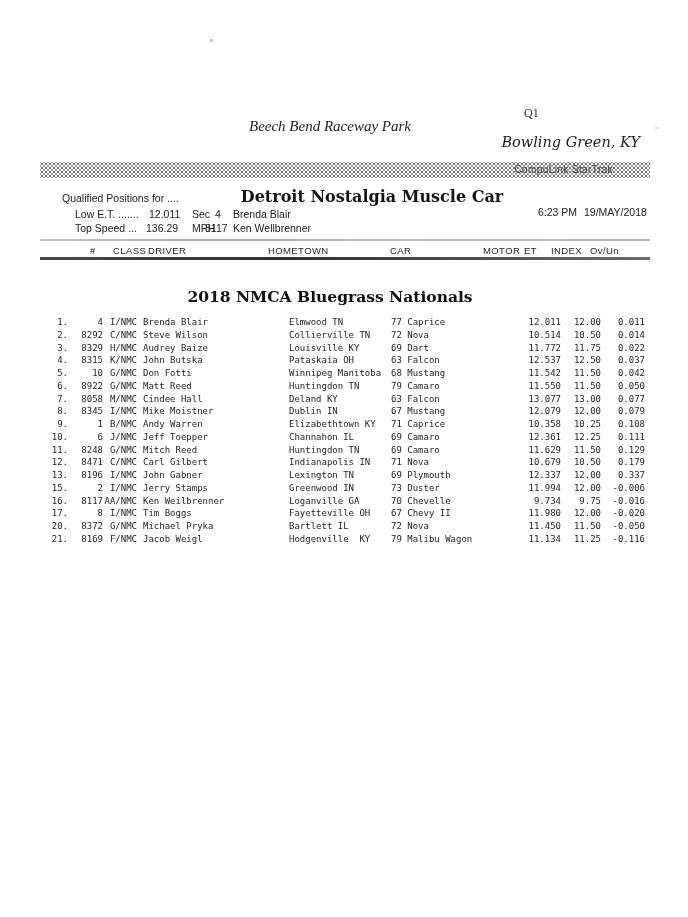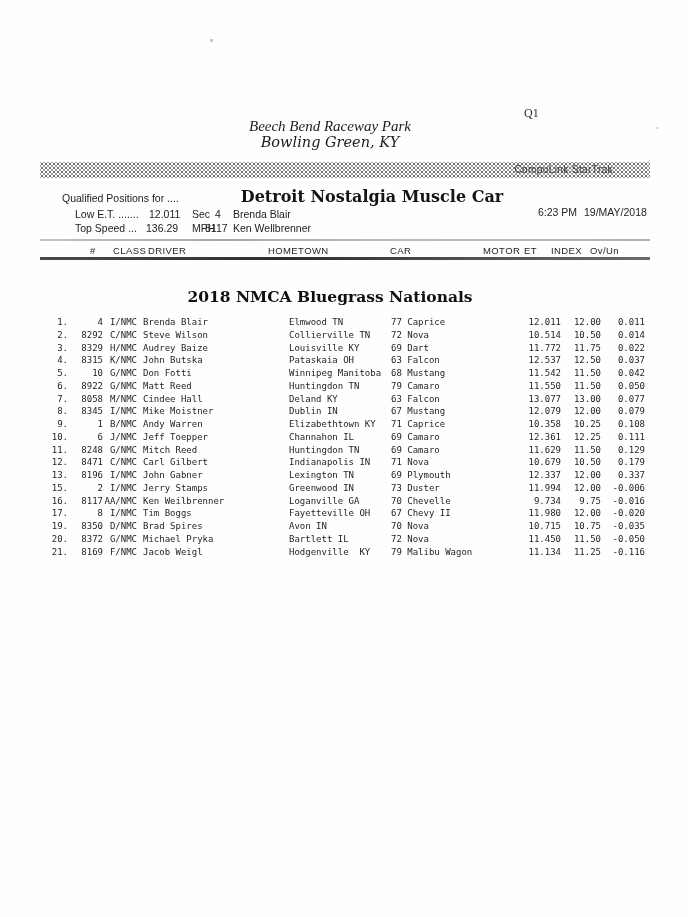--- a/index.html
+++ b/index.html
@@ -15,21 +15,21 @@
   
   .speck{position:absolute;background:#9a8f8f;border-radius:1px;}
   .speck1{left:210px;top:39px;width:3px;height:3px;opacity:.55;}
   .speck2{left:655px;top:127px;width:4px;height:2px;opacity:.3;}
 
   
   .session{position:absolute;left:524px;top:106px;font-family:"Liberation Serif",serif;font-size:12px;color:#2a2a2a;}
   .track-head{position:absolute;left:20px;top:118px;width:620px;text-align:center;
     font-family:"DejaVu Serif","Liberation Serif",serif;font-style:italic;color:#1c1c1c;}
   .track-name{font-size:15px;line-height:16px;font-family:Liberation Serif, serif;}
-  .track-city{font-size:14.5px;line-height:16px;}
+  .track-city{font-size:14.5px;line-height:16px;text-align:right;}
 
   
   .dot-band{
     position:absolute;left:40px;top:162px;width:610px;height:16px;
     background-image:
       radial-gradient(circle,#6f6f6f 0.7px,transparent 0.9px),
       radial-gradient(circle,#9b9b9b 0.7px,transparent 0.9px);
     background-size:4px 4px,4px 4px;
     background-position:0 0,2px 2px;
   }
@@ -343,32 +343,20 @@
           <td class="col-cls">I/NMC</td>
           <td class="col-driver">Tim Boggs</td>
           <td class="col-hometown">Fayetteville OH</td>
           <td class="col-car">67 Chevy II</td>
           <td class="col-motor"></td>
           <td class="col-et">11.980</td>
           <td class="col-index">12.00</td>
           <td class="col-ovun">-0.020</td>
         </tr>
         <tr>
-          <td class="col-rank">19.</td>
-          <td class="col-num">8350</td>
-          <td class="col-cls">D/NMC</td>
-          <td class="col-driver">Brad Spires</td>
-          <td class="col-hometown">Avon IN</td>
-          <td class="col-car">70 Nova</td>
-          <td class="col-motor"></td>
-          <td class="col-et">10.715</td>
-          <td class="col-index">10.75</td>
-          <td class="col-ovun">-0.035</td>
-        </tr>
-        <tr>
           <td class="col-rank">20.</td>
           <td class="col-num">8372</td>
           <td class="col-cls">G/NMC</td>
           <td class="col-driver">Michael Pryka</td>
           <td class="col-hometown">Bartlett IL</td>
           <td class="col-car">72 Nova</td>
           <td class="col-motor"></td>
           <td class="col-et">11.450</td>
           <td class="col-index">11.50</td>
           <td class="col-ovun">-0.050</td>

